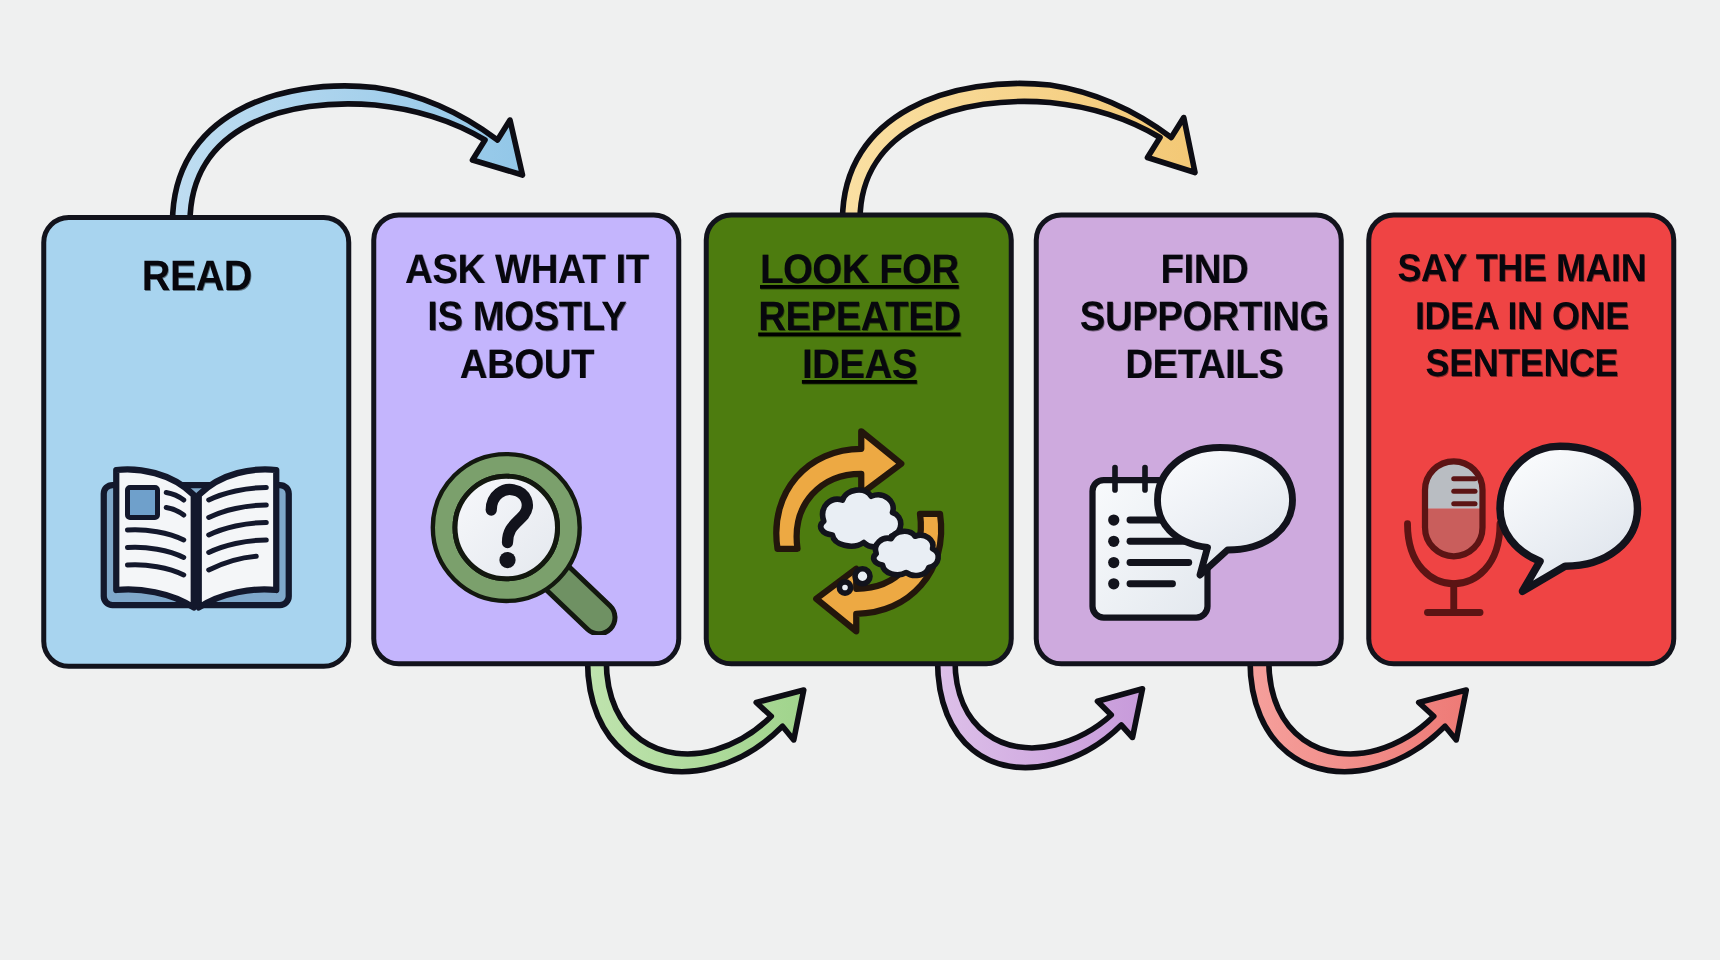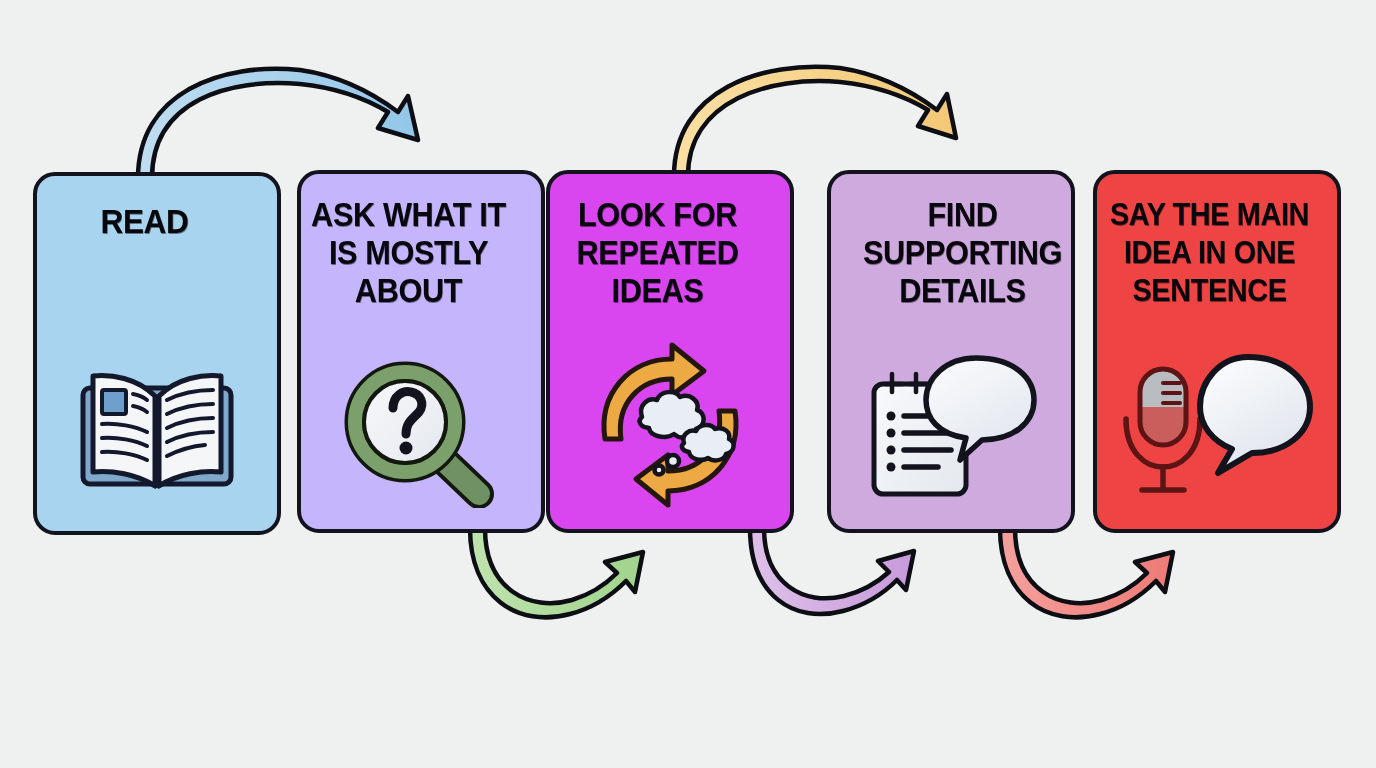--- a/index.html
+++ b/index.html
@@ -37,20 +37,21 @@
   
   .card {
     position: absolute;
     width: 248px;
     height: 363px;
     border: 4px solid #12131c;
     border-radius: 22px;
     z-index: 2;
     display: flex;
     flex-direction: column;
+    align-items: center;
     overflow: hidden;
   }
 
   .card-title {
     margin-top: 26px;
     width: 215px;
     text-align: center;
     font-family: "Liberation Sans Narrow", "Liberation Sans", sans-serif;
     font-weight: bold;
     font-size: 33px;
@@ -69,21 +70,21 @@
     bottom: 28px;
     display: flex;
     justify-content: center;
     align-items: center;
     height: 150px;
   }
 
   
   #card-1 { left: 33px;   top: 172px; background: #a8d4ef; }
   #card-2 { left: 297px;  top: 170px; background: #c4b5fd; }
-  #card-3 { left: 546px;  top: 170px; background: #d946ef; }
+  #card-3 { left: 563px;  top: 170px; background: #4d7c0f; text-decoration: underline; }
   #card-4 { left: 827px;  top: 170px; background: #ceaade; padding-left: 24px; }
   #card-5 { left: 1093px; top: 170px; background: #ef4444; }
 
   #card-1 .card-title { font-size: 34px; }
   #card-2 .card-title { margin-top: 22px; }
   #card-3 .card-title { margin-top: 22px; }
   #card-4 .card-title { margin-top: 22px; }
   #card-5 .card-title { margin-top: 22px; font-size: 31px; width: 225px; }
 
   #card-2 .card-icon { bottom: 22px; }

